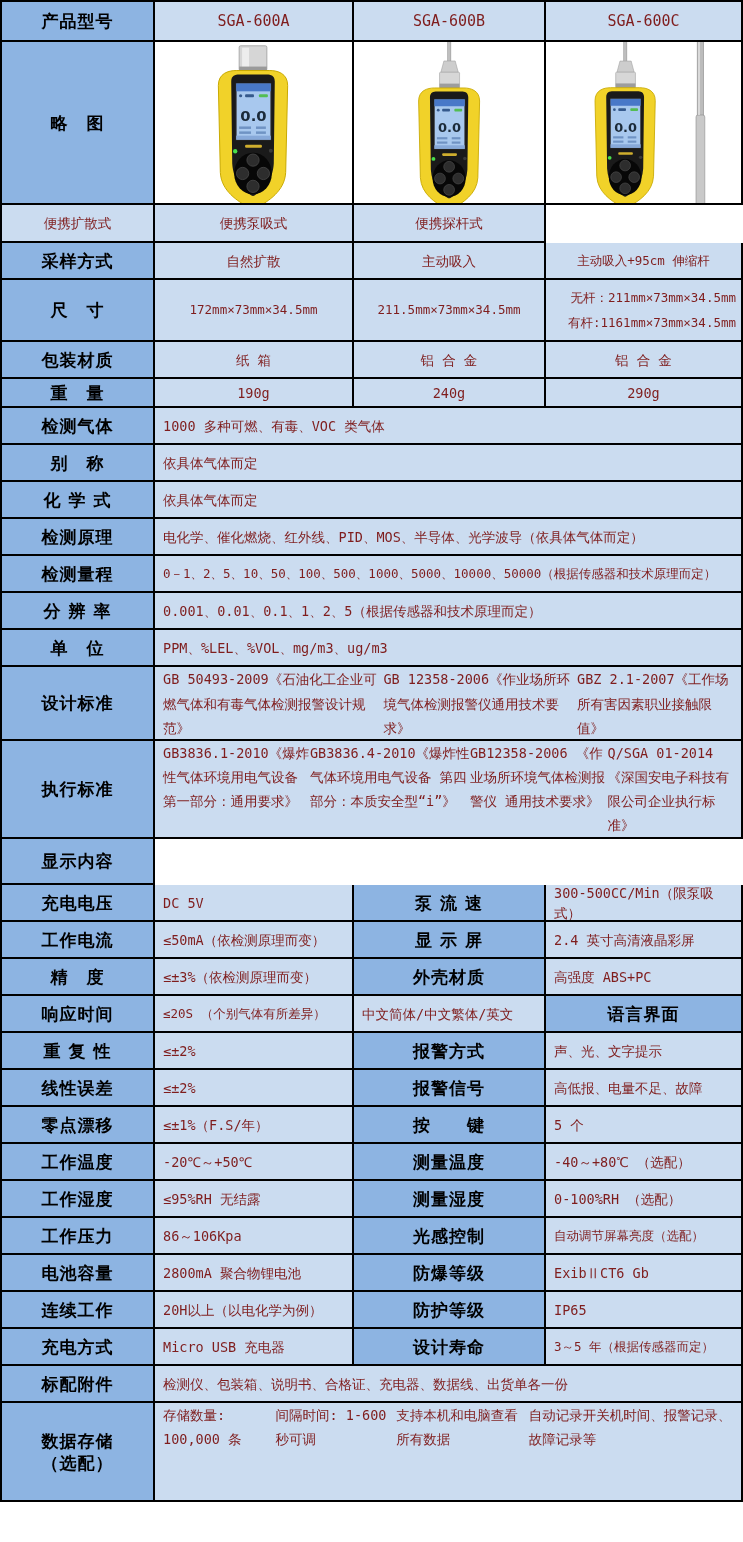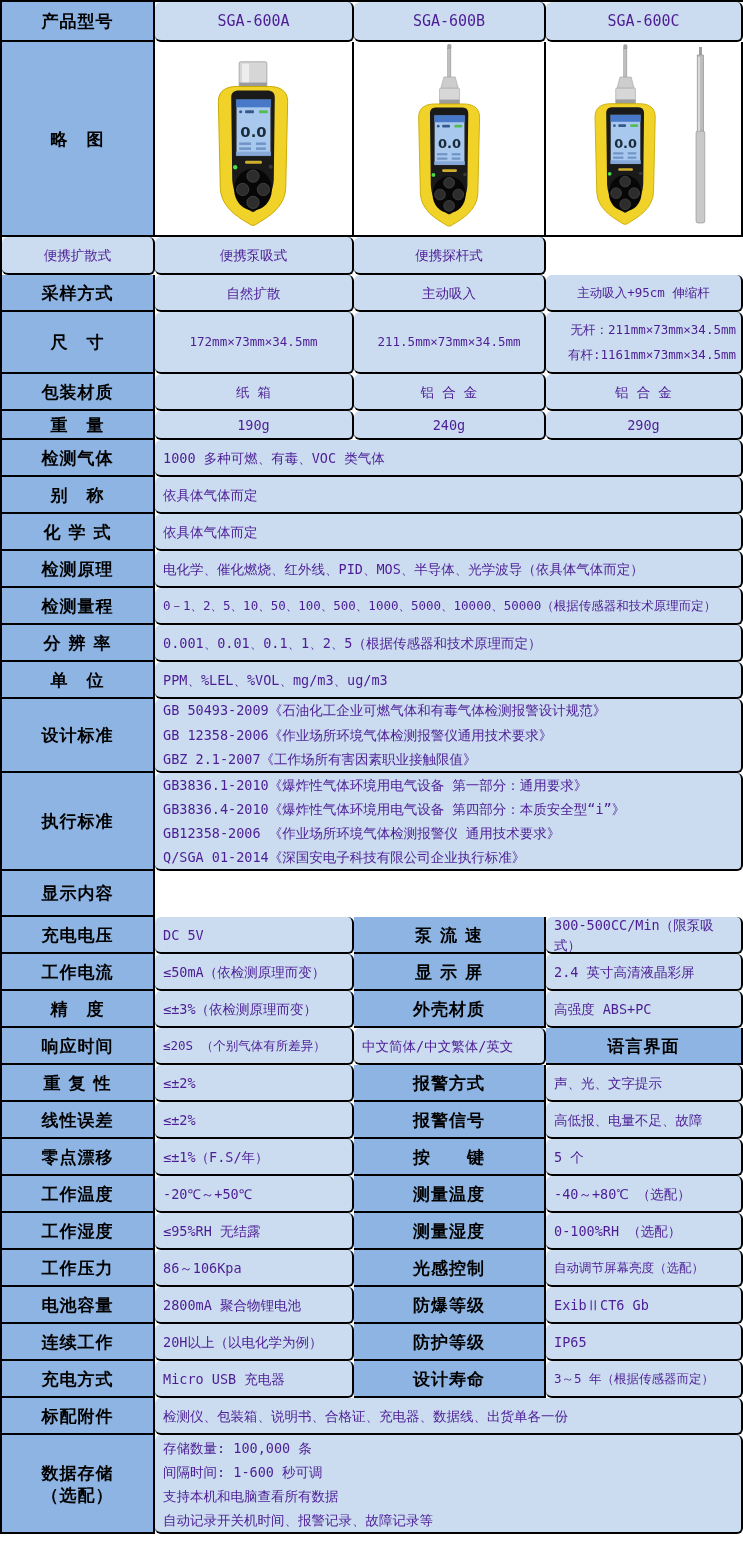--- a/index.html
+++ b/index.html
@@ -6,32 +6,32 @@
   body{width:743px;font-family:"DejaVu Sans Mono","Liberation Sans",sans-serif;}
   .tbl{width:743px;box-sizing:border-box;border-top:2px solid #000;border-left:2px solid #000;background:#fff;}
   .row{display:grid;grid-template-columns:153px 199px 192px 1fr;}
   .row.merged{grid-template-columns:153px 1fr;}
   .cell{box-sizing:border-box;border-right:2px solid #000;border-bottom:2px solid #000;
         display:flex;align-items:center;overflow:hidden;}
   .label{background:#8db4e2;justify-content:center;text-align:center;
          font-family:"DejaVu Sans","Liberation Sans",sans-serif;
          font-weight:bold;font-size:17px;color:#000;letter-spacing:1px;line-height:22px;}
   .label.col2{letter-spacing:1px;}
-  .value{background:#cbdcf0;font-size:13.5px;color:#4c1d95;padding:0 8px;line-height:20px;border-radius:6px;}
+  .value{background:#cbdcf0;font-size:13.5px;color:#7f1d1d;padding:0 8px;line-height:20px;}
   .value.center{justify-content:center;padding:0 4px;text-align:center;}
   .value.tight{font-size:12.5px;}
-  .value.multiline{flex-direction:column;align-items:flex-start;justify-content:center;line-height:24.5px;}
+  .value.multiline{flex-direction:row;align-items:flex-start;justify-content:center;line-height:24.5px;}
   .value.multiline.l4{line-height:24px;}
   .value.dims{flex-direction:column;align-items:flex-end;justify-content:center;
               font-size:12.5px;line-height:25px;padding:0 5px;}
   .img{background:#ffffff;justify-content:center;align-items:center;padding:0;}
   .img svg{display:block;}
   .model{font-size:15px;}
   
-  .h40{height:40px}.h195{height:195px}.h38{height:38px}.h37{height:37px}.h55{height:62px}
+  .h40{height:40px}.h195{height:163px}.h38{height:38px}.h37{height:37px}.h55{height:62px}
   .h35{height:29px}.h74{height:74px}.h98{height:98px}.h57{height:46px}.h99{height:99px}
   .hidden-defs{position:absolute;width:0;height:0;overflow:hidden;}
 </style>
 </head>
 <body>
 
 <svg class="hidden-defs" aria-hidden="true">
   <defs>
     <g id="g-device">
       <path d="M64,60 C64,48 74,45 82,45 L116,45 C124,45 134,48 134,60 L132,148 C131,167 114,177 104,183 C100,186 98,186 94,183 C84,177 67,167 66,148 Z" fill="#f1d229" stroke="#c8a900" stroke-width="1"></path>

